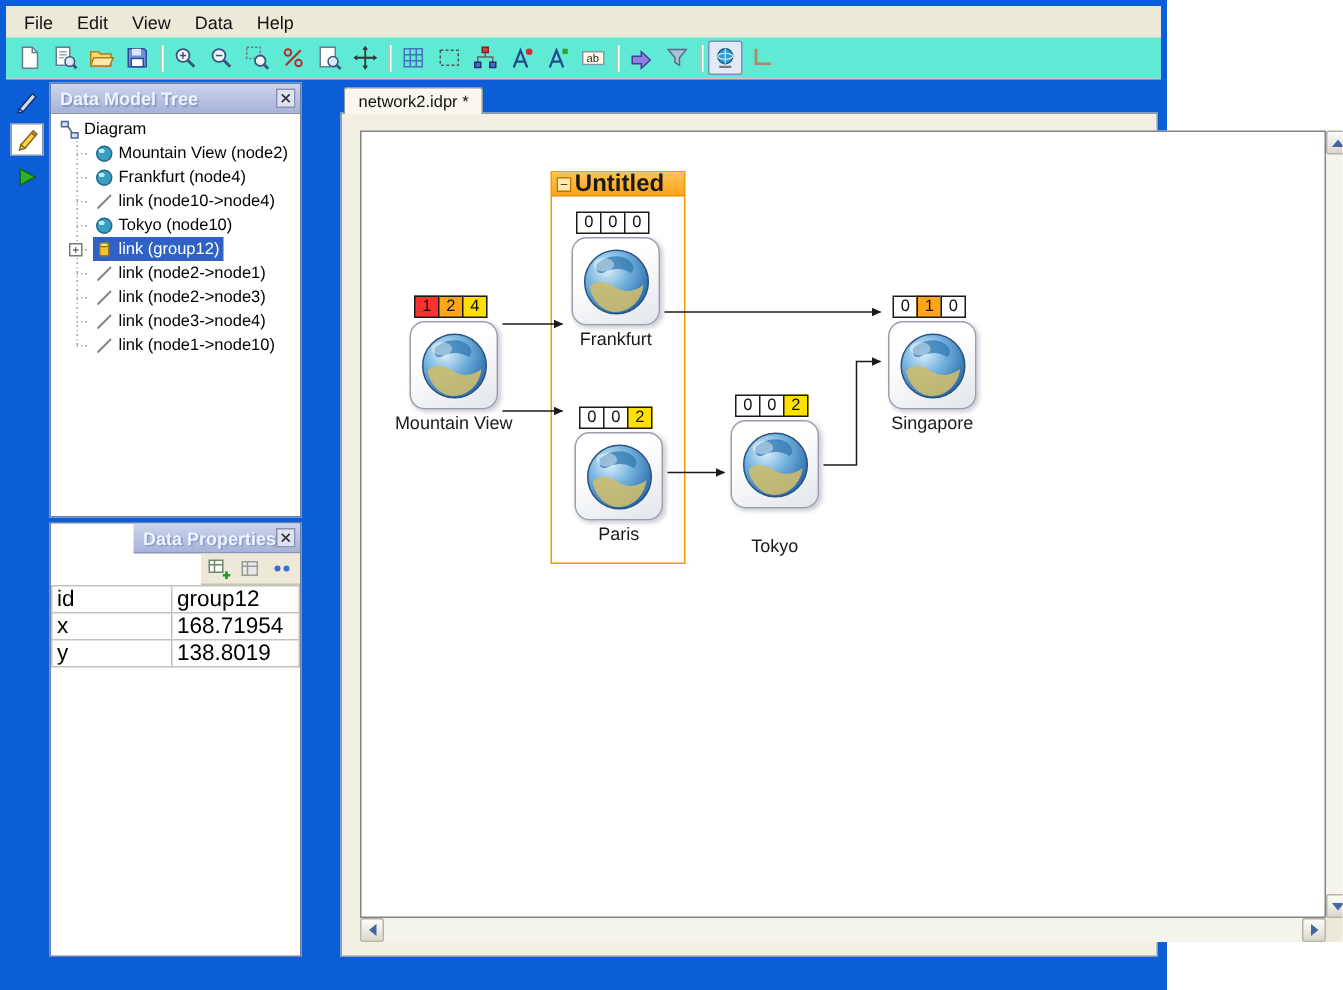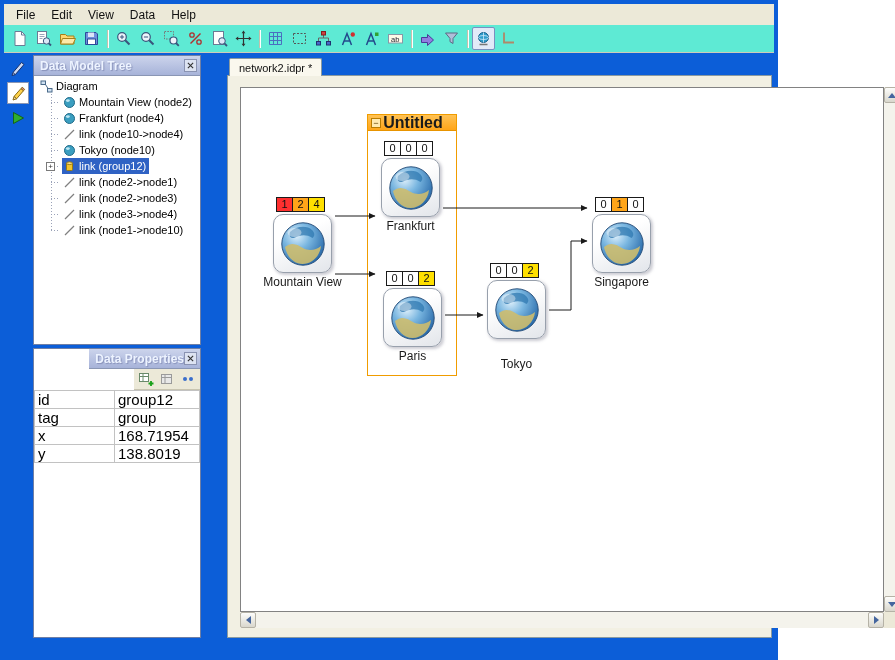--- a/index.html
+++ b/index.html
@@ -460,24 +460,20 @@
               </span>
             </div>
           </div>
         <table class="props-table">
           <tbody>
               <tr class="prop-row">
                 <td class="prop-name">id</td>
                 <td class="prop-value">group12</td>
               </tr>
               <tr class="prop-row">
-                <td class="prop-name">tag</td>
-                <td class="prop-value">group</td>
-              </tr>
-              <tr class="prop-row">
                 <td class="prop-name">x</td>
                 <td class="prop-value">168.71954</td>
               </tr>
               <tr class="prop-row">
                 <td class="prop-name">y</td>
                 <td class="prop-value">138.8019</td>
               </tr>
             </tbody>
         </table>
         <div class="props-filler"></div>

